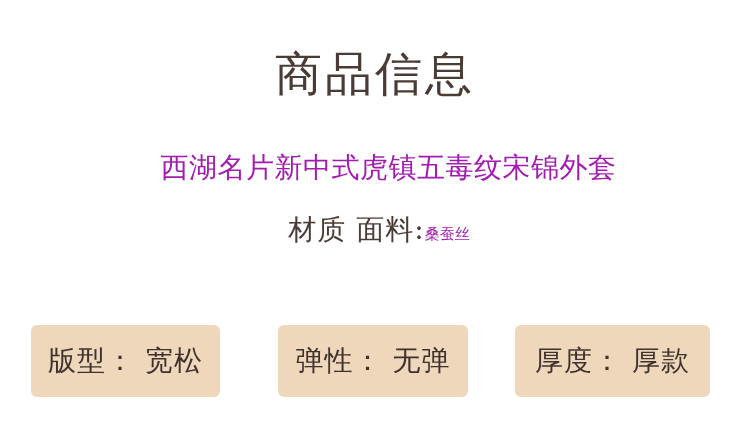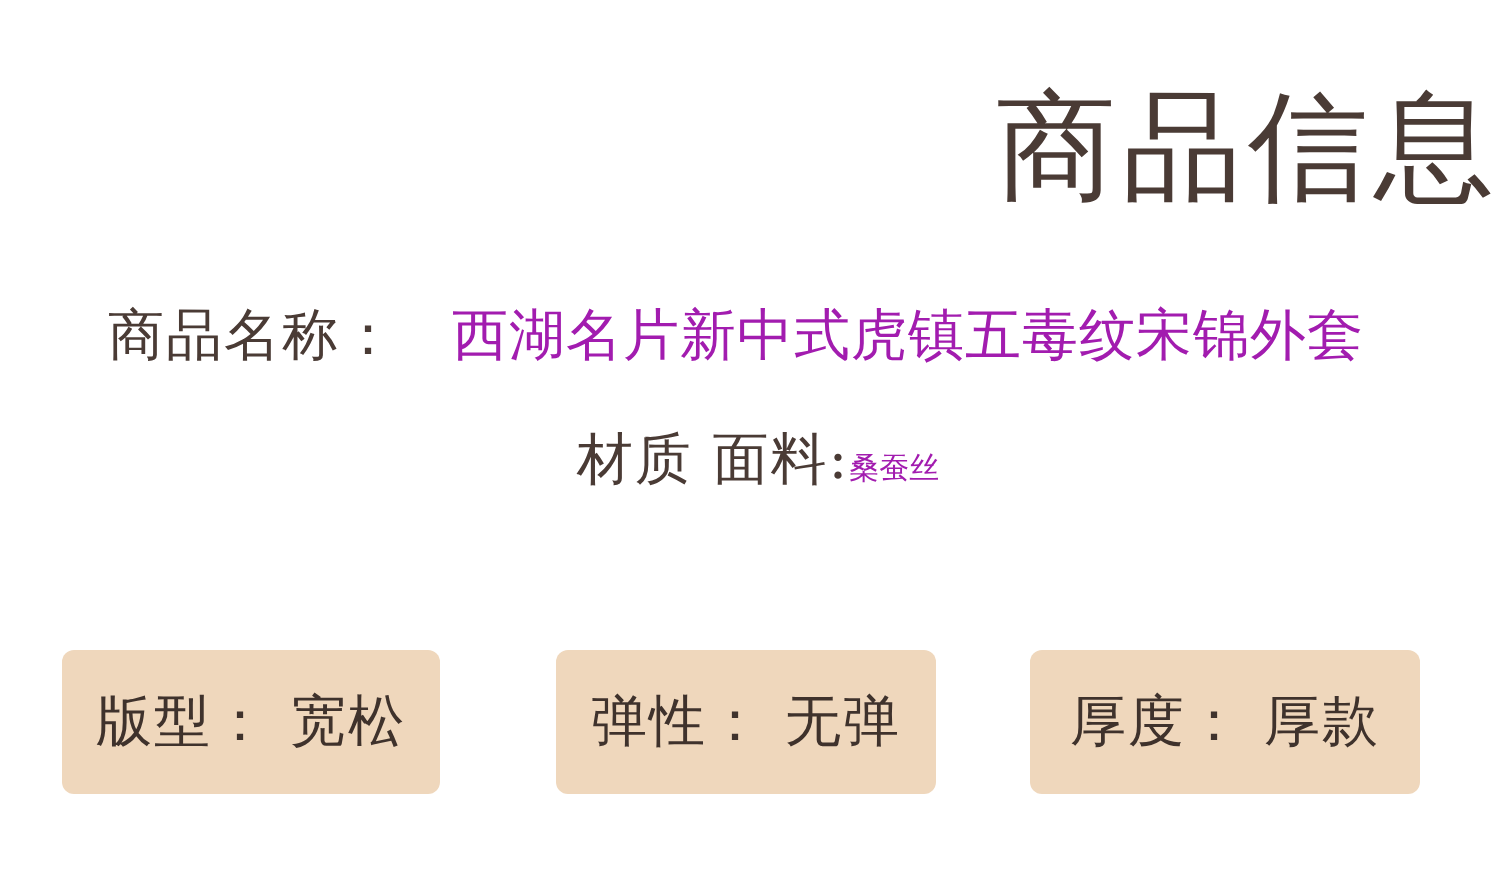--- a/index.html
+++ b/index.html
@@ -19,23 +19,23 @@
     height: 435px;
     background: #ffffff;
   }
 
   
   .title {
     position: absolute;
     top: 44px;
     left: 0;
     width: 750px;
-    text-align: right;
+    text-align: center;
     font-family: "DejaVu Serif", "Liberation Serif", serif;
-    font-size: 60px;
+    font-size: 47px;
     line-height: 60px;
     letter-spacing: 3px;
     color: #4a3b35;
     white-space: nowrap;
   }
 
   
   .info-block {
     position: absolute;
     top: 148px;
@@ -118,21 +118,20 @@
 </head>
 <body>
 
 <div class="page">
 
   <div class="title">商品信息</div>
 
   <div class="info-block">
 
     <div class="info-row row-name">
-      <span class="label">商品名称：</span>
       <span class="value">西湖名片新中式虎镇五毒纹宋锦外套</span>
     </div>
 
     <div class="info-row row-material">
       <span class="label">材质 面料:</span>
       <span class="value">桑蚕丝</span>
     </div>
 
   </div>
 

